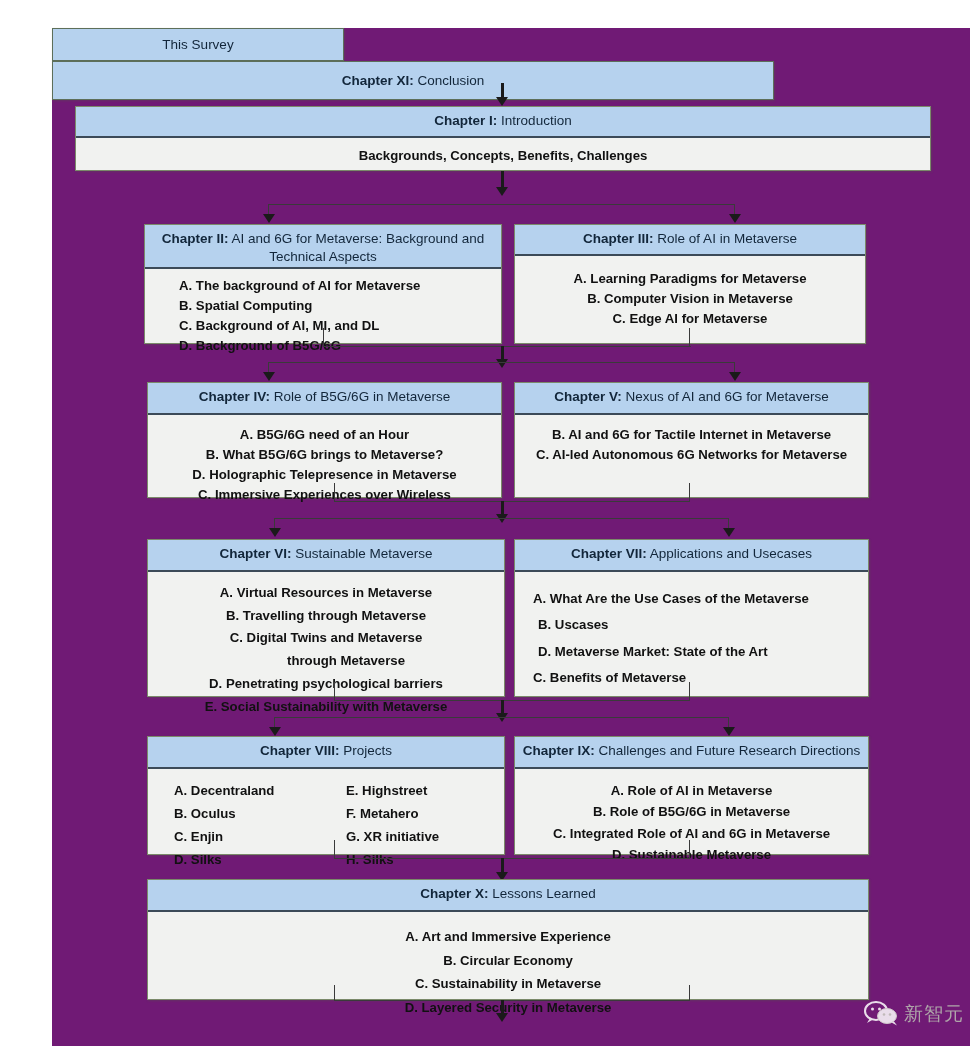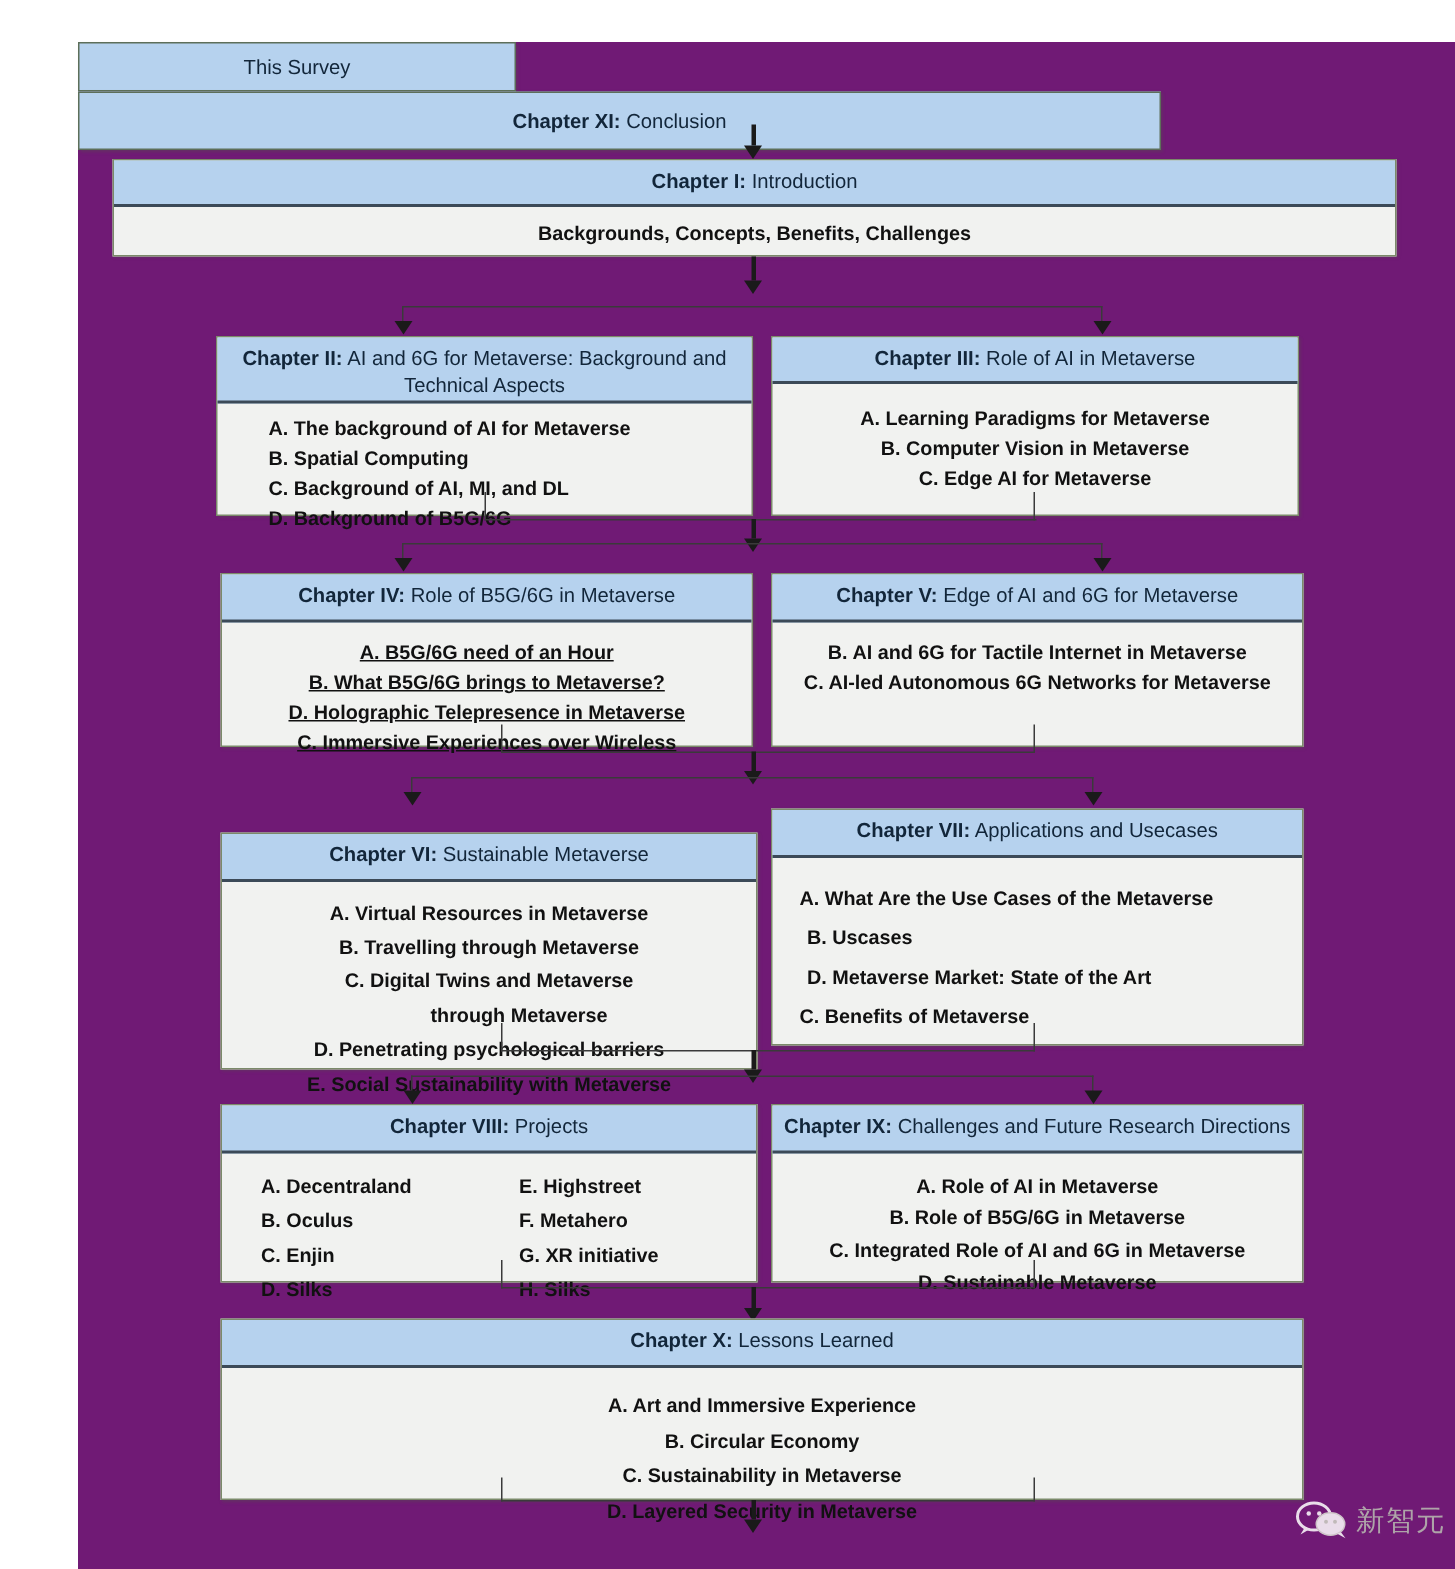--- a/index.html
+++ b/index.html
@@ -106,50 +106,50 @@
   <div class="hl ln" style="left:216px;top:334px;width:467px;"></div>
   <div class="vl ln" style="left:216px;top:334px;height:12px;"></div>
   <div class="vl ln" style="left:682px;top:334px;height:12px;"></div>
   <div class="arrow" style="left:211px;top:344px;"></div>
   <div class="arrow" style="left:677px;top:344px;"></div>
 
   <div class="box" style="left:95px;top:354px;width:355px;height:116px;">
     <div class="hdr" style="height:32px;">
       <b>Chapter IV:</b><span> Role of B5G/6G in Metaverse</span>
     </div>
-    <div class="body center" style="padding-top:10px;text-decoration:underline;">
+    <div class="body center" style="padding-top:10px;">
       <div class="li">A. B5G/6G need of an Hour</div>
       <div class="li">B. What B5G/6G brings to Metaverse?</div>
       <div class="li">D. Holographic Telepresence in Metaverse</div>
       <div class="li">C. Immersive Experiences over Wireless</div>
     </div>
   </div>
 
   <div class="box" style="left:462px;top:354px;width:355px;height:116px;">
     <div class="hdr" style="height:32px;">
-      <b>Chapter V:</b><span> Edge of AI and 6G for Metaverse</span>
+      <b>Chapter V:</b><span> Nexus of AI and 6G for Metaverse</span>
     </div>
     <div class="body center" style="padding-top:10px;">
       <div class="li">B. AI and 6G for Tactile Internet in Metaverse</div>
       <div class="li">C. AI-led Autonomous 6G Networks for Metaverse</div>
     </div>
   </div>
 
   <div class="vl ln" style="left:282px;top:455px;height:19px;"></div>
   <div class="vl ln" style="left:637px;top:455px;height:19px;"></div>
   <div class="hl ln" style="left:282px;top:473px;width:356px;"></div>
   <div class="astem" style="left:448.5px;top:473px;height:13px;"></div>
   <div class="arrow" style="left:444px;top:486px;"></div>
   <div class="hl ln" style="left:222px;top:490px;width:455px;"></div>
   <div class="vl ln" style="left:222px;top:490px;height:12px;"></div>
   <div class="vl ln" style="left:676px;top:490px;height:12px;"></div>
   <div class="arrow" style="left:217px;top:500px;"></div>
   <div class="arrow" style="left:671px;top:500px;"></div>
 
-  <div class="box" style="left:95px;top:511px;width:358px;height:158px;margin-top:16px;">
+  <div class="box" style="left:95px;top:511px;width:358px;height:158px;">
     <div class="hdr" style="height:32px;">
       <b>Chapter VI:</b><span> Sustainable Metaverse</span>
     </div>
     <div class="body center" style="padding-top:10px;line-height:1.72;">
       <div class="li">A. Virtual Resources in Metaverse</div>
       <div class="li">B. Travelling through Metaverse</div>
       <div class="li">C. Digital Twins and Metaverse</div>
       <div class="li" style="text-align:center;padding-left:40px;">through Metaverse</div>
       <div class="li" style="text-align:center;">D. Penetrating psychological barriers</div>
       <div class="li">E. Social Sustainability with Metaverse</div>

